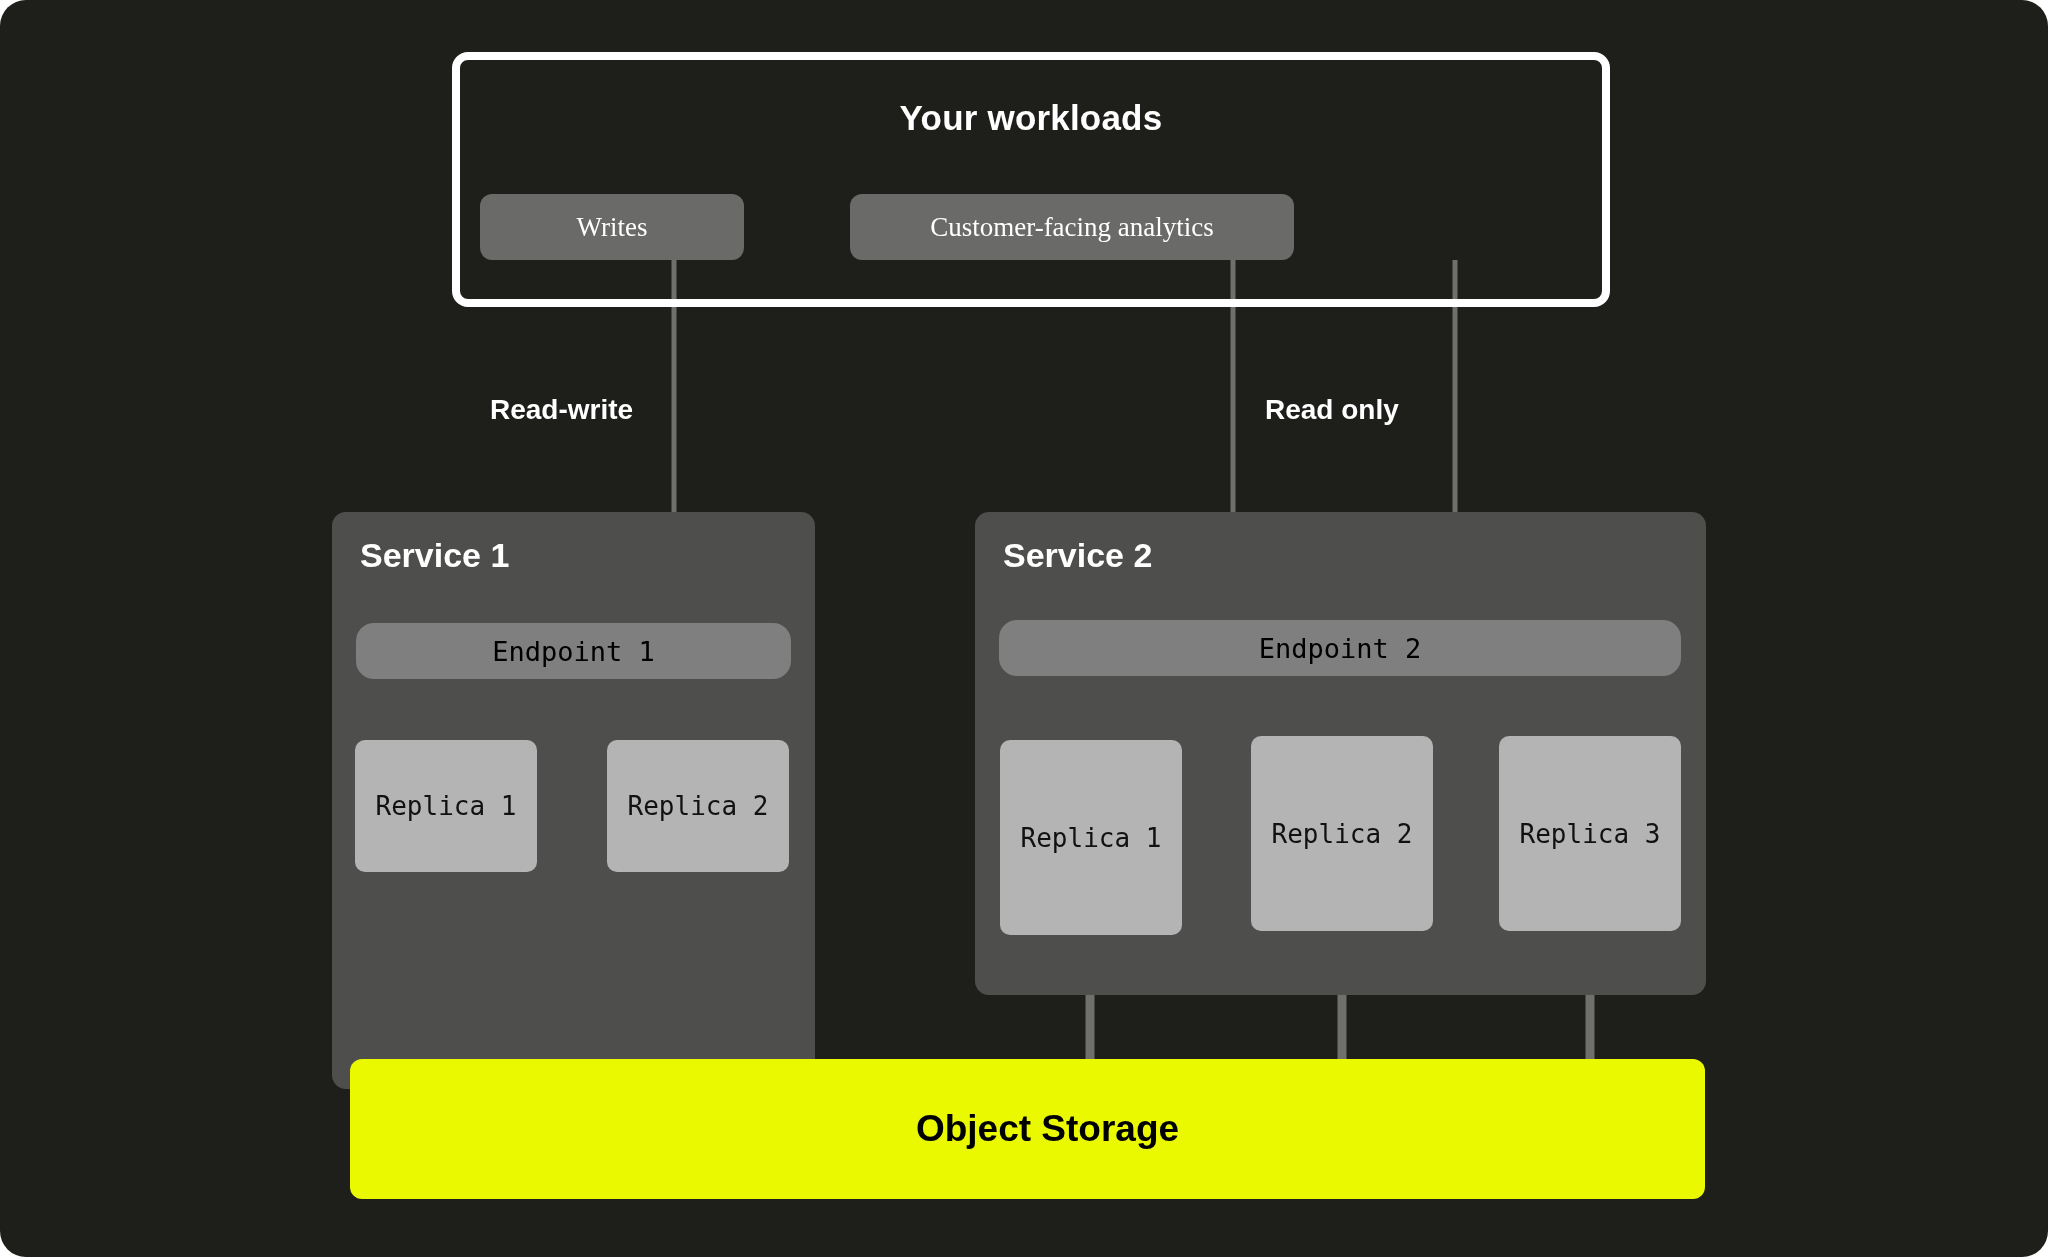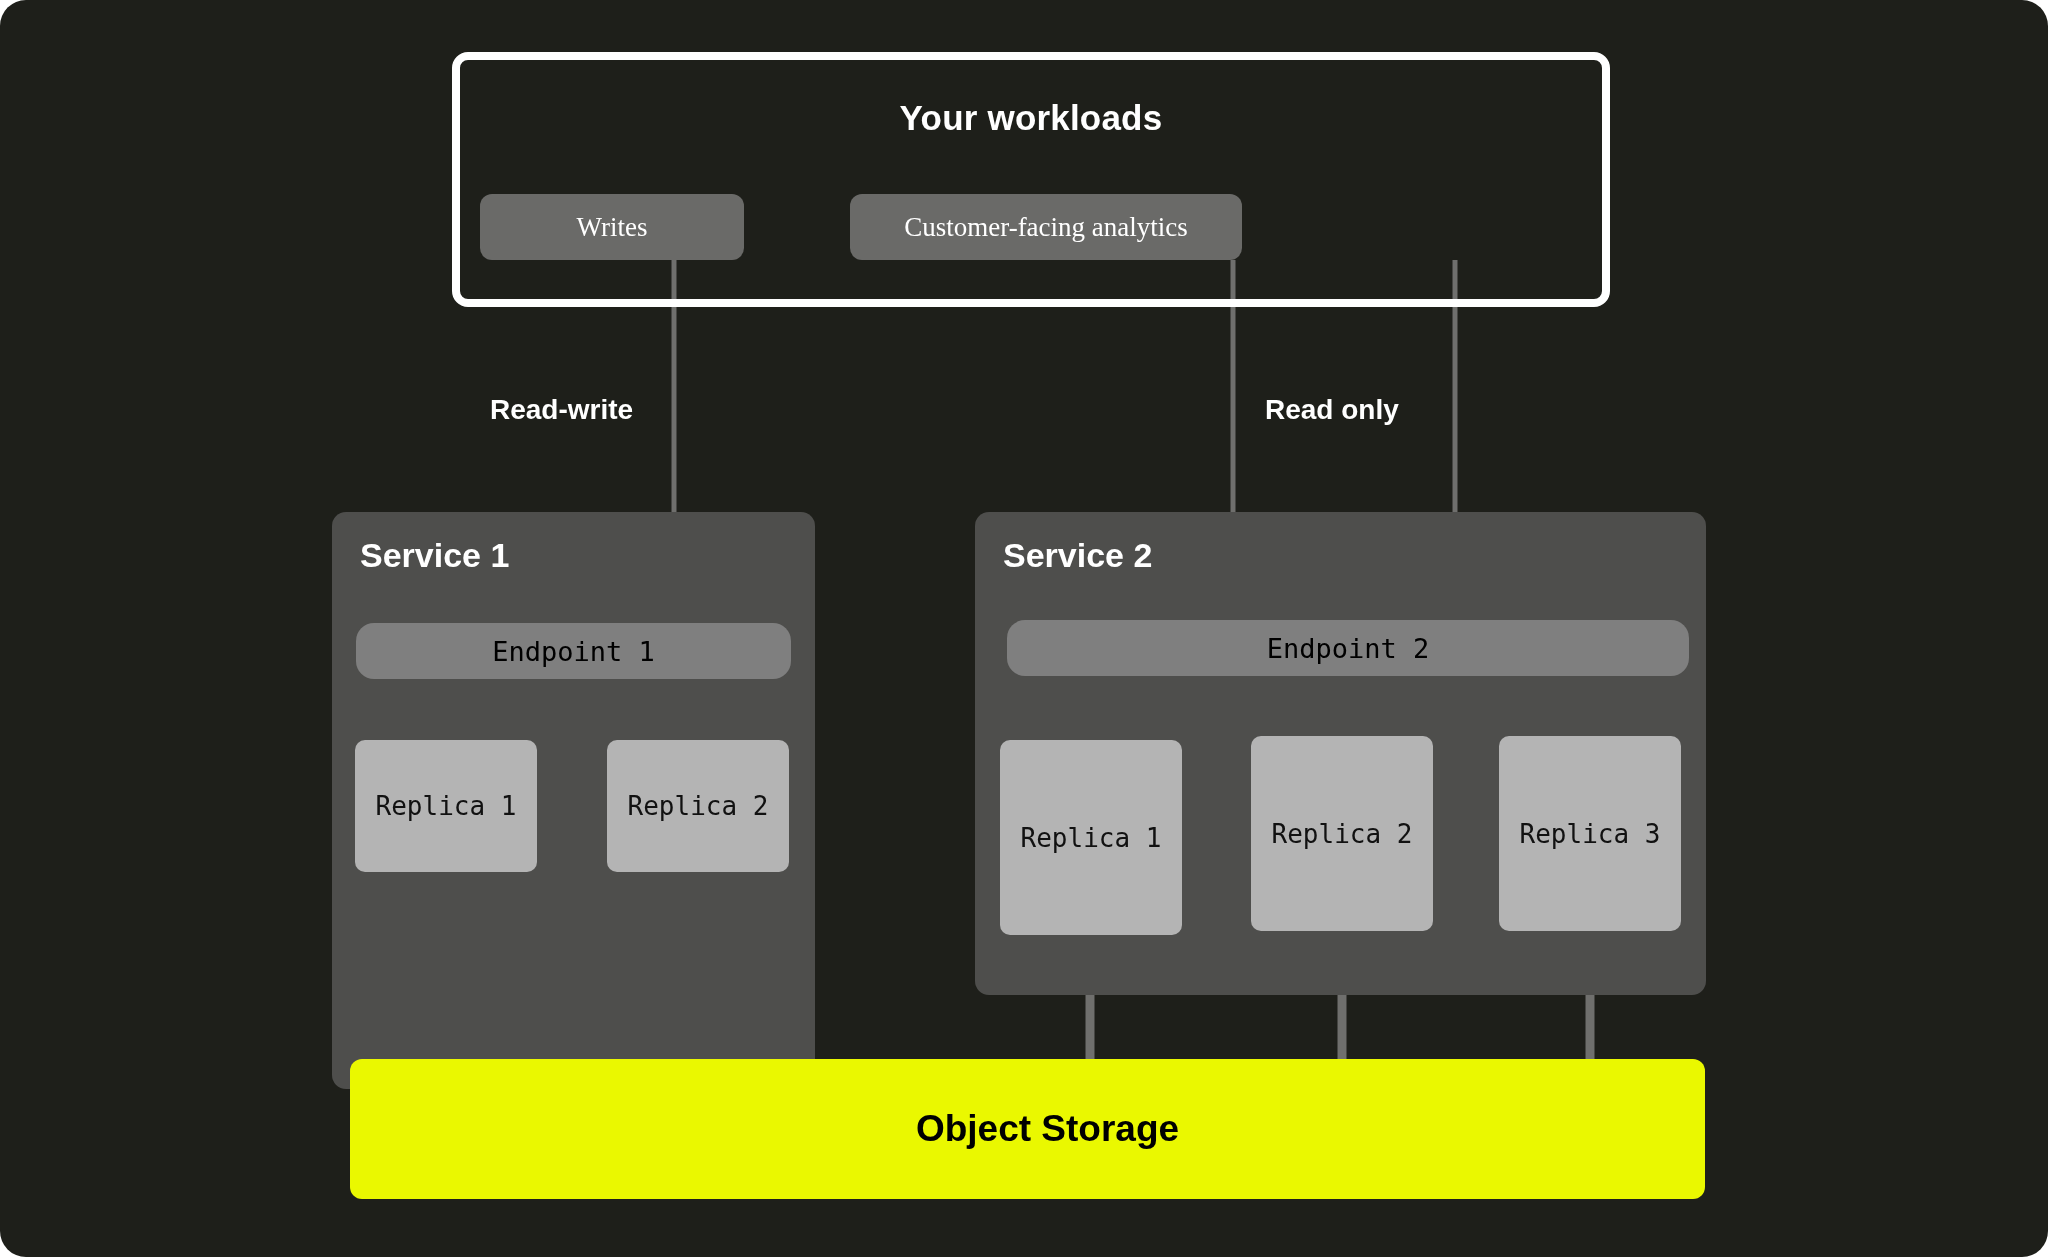--- a/index.html
+++ b/index.html
@@ -60,21 +60,21 @@
     color: #ffffff;
     font-family: Liberation Serif, serif;
     font-size: 27px;
     display: flex;
     align-items: center;
     justify-content: center;
     box-sizing: border-box;
     height: 66px;
   }
   #chip-writes        { left: 480px;  top: 194px; width: 264px; }
-  #chip-analytics     { left: 850px;  top: 194px; width: 392px; }
+  #chip-analytics     { left: 850px;  top: 194px; width: 444px; }
   #chip-adhoc         { left: 1322px; top: 194px; width: 264px; }
 
   
   .edge-label {
     position: absolute;
     color: #ffffff;
     font-size: 28px;
     font-weight: bold;
     white-space: nowrap;
   }
@@ -107,21 +107,21 @@
     color: #000000;
     font-family: "DejaVu Sans Mono", "Liberation Mono", monospace;
     font-size: 27px;
     display: flex;
     align-items: center;
     justify-content: center;
     box-sizing: border-box;
     height: 56px;
   }
   #endpoint-1 { left: 24px; top: 111px; width: 435px; }
-  #endpoint-2 { left: 32px; top: 108px; width: 682px; }
+  #endpoint-2 { left: 24px; top: 108px; width: 682px; }
 
   .replica {
     position: absolute;
     background: #b4b4b4;
     border-radius: 10px;
     color: #111111;
     font-family: "DejaVu Sans Mono", "Liberation Mono", monospace;
     font-size: 26px;
     display: flex;
     align-items: center;

